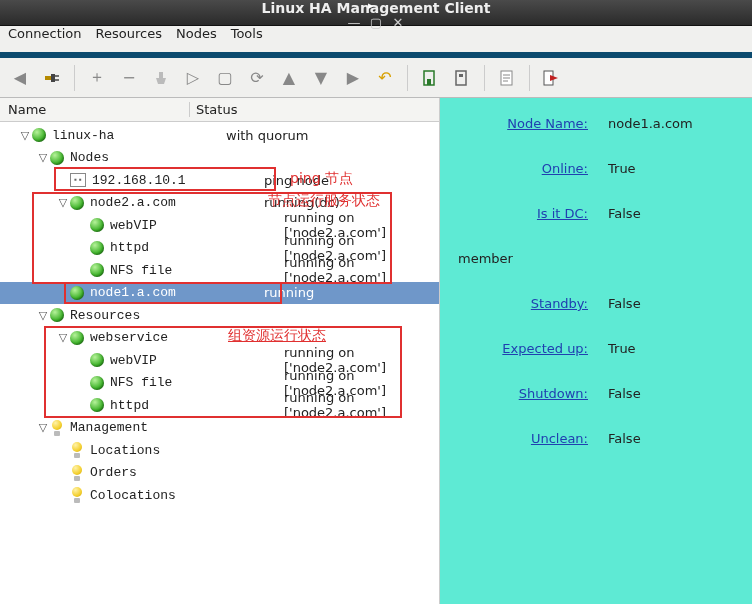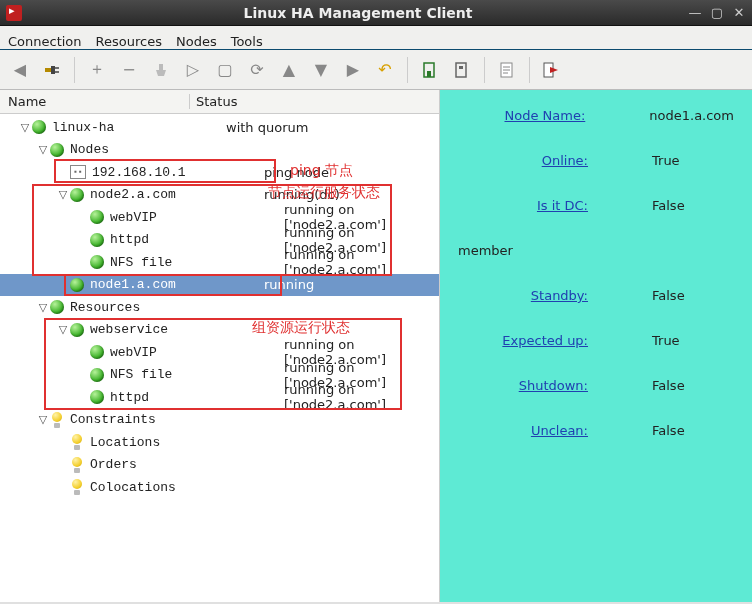--- a/index.html
+++ b/index.html
@@ -11,45 +11,46 @@
     height: 604px;
     overflow: hidden;
     color: #222;
   }
   .titlebar {
     height: 26px;
     background: linear-gradient(#4a4a4a, #2a2a2a);
     display: flex;
     align-items: center;
     color: #eee;
-    padding: 12px 6px;
+    padding: 0 6px;
     border-bottom: 1px solid #111;
+    flex-direction: column;
   }
   .titlebar .app-icon {
     width: 16px; height: 16px;
     background: #c02020;
     border-radius: 2px;
     margin-right: 6px;
     position: relative;
   }
   .titlebar .app-icon::after{
     content:"▸";
     color:#fff;
     position:absolute; left:3px; top:-1px; font-size:11px;
   }
   .titlebar .title { flex: 1; text-align: center; font-weight: bold; font-size: 14px; }
   .titlebar .win-btns { display: flex; gap: 8px; }
   .titlebar .win-btn { width: 14px; height: 14px; color: #ccc; cursor: pointer; font-size: 13px; line-height: 14px; text-align: center; }
 
   .menubar {
-    height: 24px;
+    height: 32px;
     background: #f0f0ee;
-    border-bottom: 1px solid #0c4a6e;
-    display: flex;
-    align-items: flex-end;
+    border-bottom: 6px solid #0c4a6e;
+    display: flex;
+    align-items: flex-start;
     padding: 0 8px;
     gap: 14px;
   }
   .menubar .menu-item { cursor: pointer; }
 
   .toolbar {
     height: 40px;
     background: #f0f0ee;
     border-bottom: 1px solid #bbb;
     display: flex;
@@ -141,21 +142,20 @@
 
   .rightpane {
     flex: 1;
     overflow: auto;
     padding: 18px 18px 10px 18px;
   }
   .prop-row {
     display: flex;
     align-items: center;
     margin-bottom: 30px;
-    gap: 44px;
   }
   .prop-label {
     width: 130px;
     text-align: right;
     color: #2040b0;
     text-decoration: underline;
     cursor: pointer;
     margin-right: 20px;
   }
   .prop-value { color: #222; }
@@ -355,21 +355,21 @@
             <span class="dot"></span>
             <span>httpd</span>
           </div>
         <div class="statuscell">running on ['node2.a.com']</div>
       </div>
       <div class="row">
         <span class="indent ind2"></span>
           <span class="toggle">▽</span>
         <div class="namecell">
             <span class="bulb"></span>
-            <span>Constraints</span>
+            <span>Management</span>
           </div>
         <div class="statuscell"></div>
       </div>
       <div class="row">
         <span class="indent ind3"></span>
           <span class="toggle"></span>
         <div class="namecell">
             <span class="bulb"></span>
             <span>Locations</span>
           </div>
@@ -397,21 +397,21 @@
 
     <div class="annot" style="left:54px; top:69px; width:222px; height:24px;"></div>
     <div class="annot-label" style="left:290px; top:72px;">ping 节点</div>
 
     <div class="annot" style="left:32px; top:94px; width:360px; height:92px;"></div>
     <div class="annot-label" style="left:268px; top:94px;">节点运行服务状态</div>
 
     <div class="annot" style="left:64px; top:184px; width:218px; height:22px;"></div>
 
     <div class="annot" style="left:44px; top:228px; width:358px; height:92px;"></div>
-    <div class="annot-label" style="left:252px; top:229px;">组资源运行状态</div>
+    <div class="annot-label" style="left:228px; top:229px;text-decoration:underline;">组资源运行状态</div>
   </div>
 
   <div class="rightpane">
     <div class="prop-row">
       <div class="prop-label">Node Name:</div>
       <div class="prop-value">node1.a.com</div>
     </div>
     <div class="prop-row">
       <div class="prop-label">Online:</div>
       <div class="prop-value">True</div>

